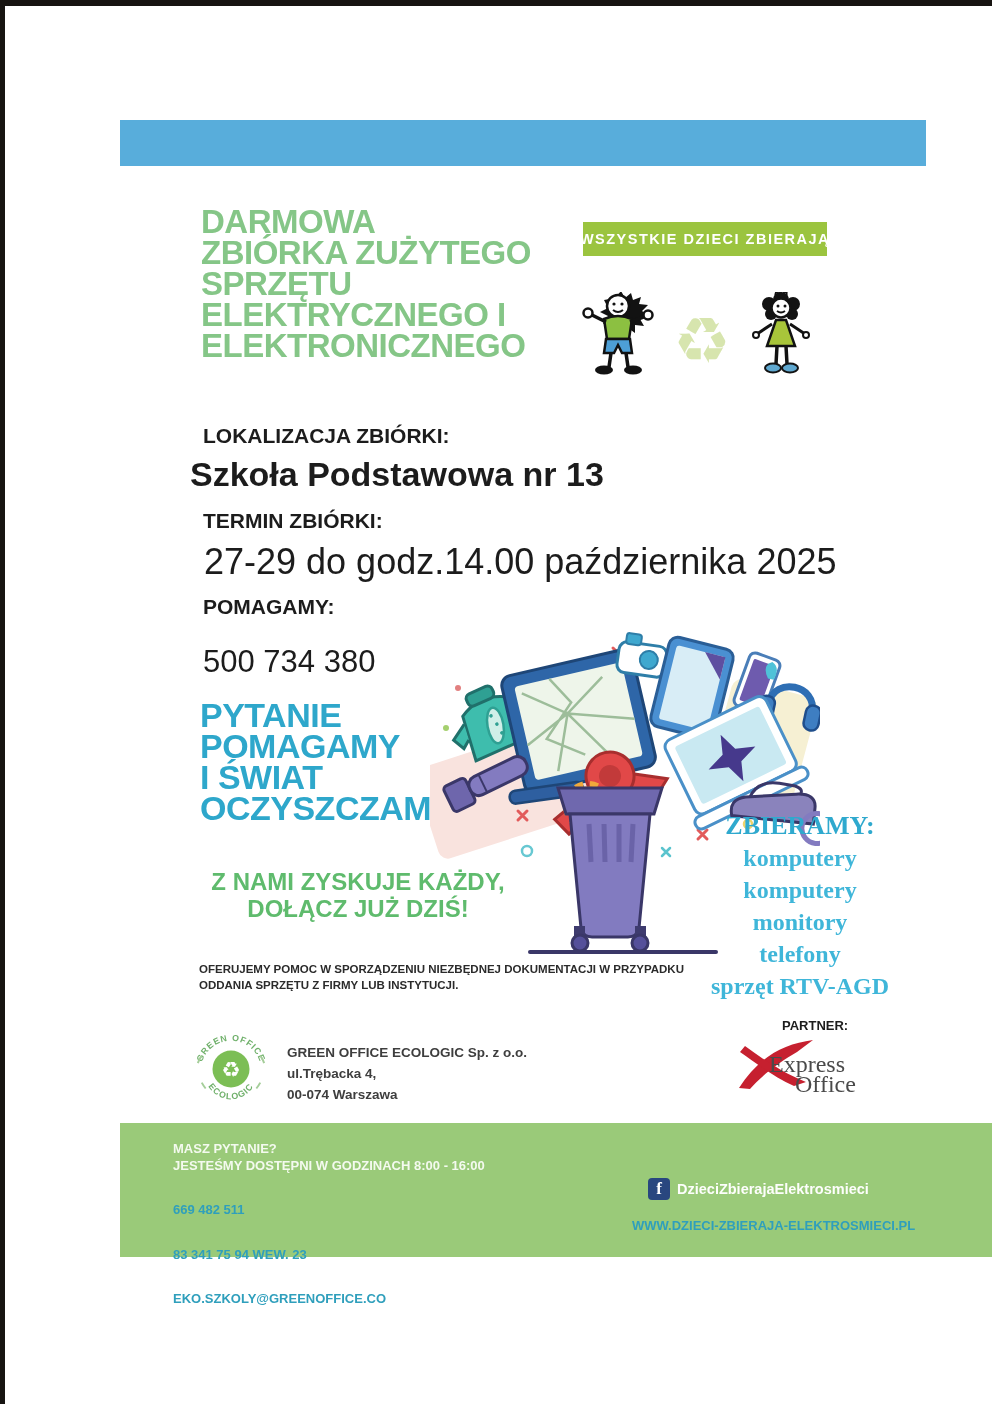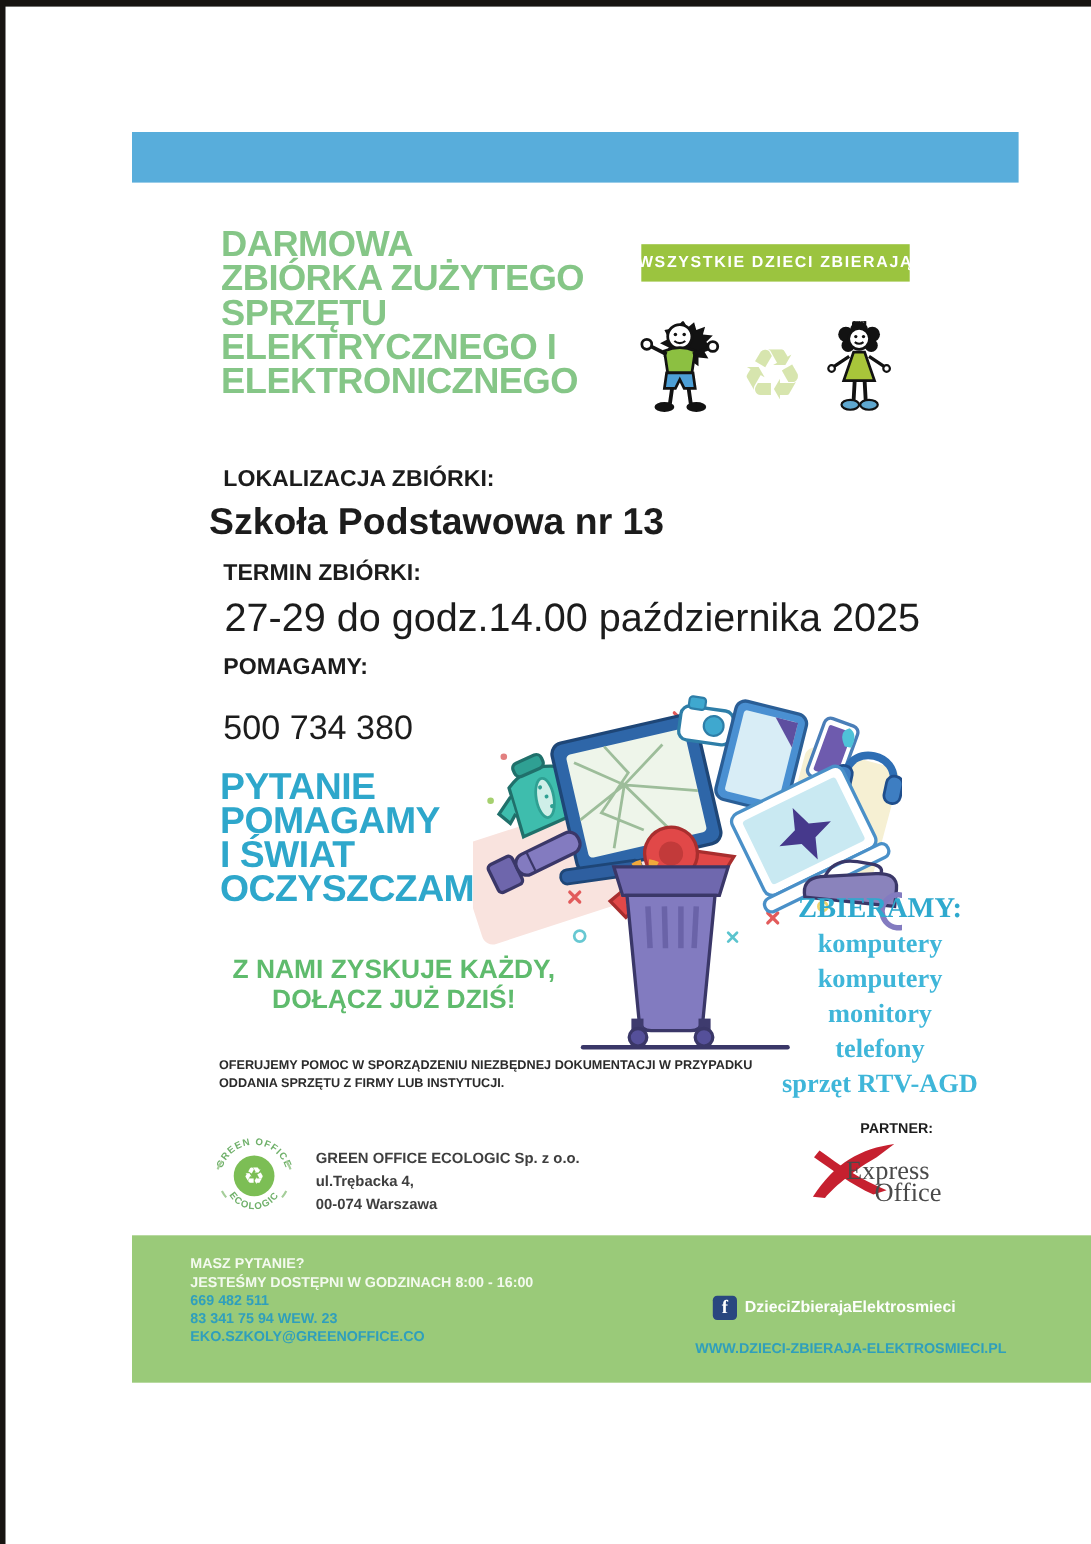--- a/index.html
+++ b/index.html
@@ -39,21 +39,21 @@
   .note div{white-space:nowrap;}
 
   .company-text{left:287px;top:1042px;color:#3E3E3E;font-weight:bold;font-size:13.5px;line-height:21px;}
   .company-text div{white-space:nowrap;}
 
   .partner-label{left:782px;top:1018px;color:#1c1c1c;font-weight:bold;font-size:13px;}
 
   .footer{left:120px;top:1123px;width:904px;height:134px;background:#9ACA79;}
   .f-left{position:absolute;left:53px;top:18px;font-weight:bold;font-size:13px;line-height:16.5px;}
   .f-white{color:#F4FAEF;white-space:nowrap;}
-  .f-teal{color:#2F9FBC;white-space:nowrap;}
+  .f-teal{color:#2F9FBC;white-space:nowrap;margin-top:28px;}
   .fb-row{position:absolute;left:528px;top:55px;display:flex;align-items:center;gap:7px;}
   .fb-icon{width:22px;height:22px;background:#29477F;border-radius:4px;color:#fff;
            font-family:"Liberation Serif",serif;font-weight:bold;font-size:17px;
            display:flex;align-items:center;justify-content:center;}
   .fb-name{color:#FDFEFC;font-weight:bold;font-size:14.5px;white-space:nowrap;}
   .f-url{position:absolute;left:512px;top:83px;color:#2F9FBC;font-weight:bold;font-size:13px;white-space:nowrap;margin-top:12px;}
 </style>
 </head>
 <body>
 

